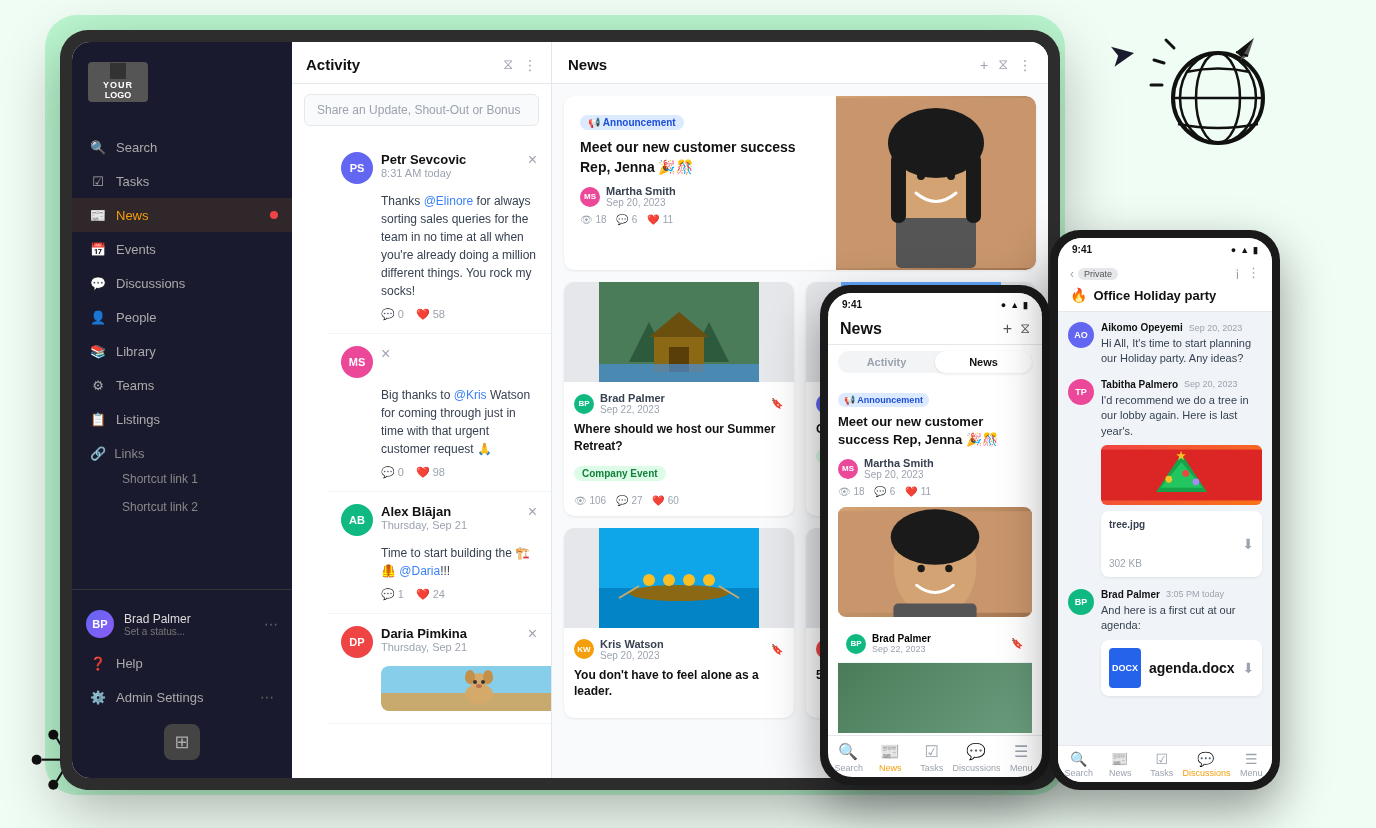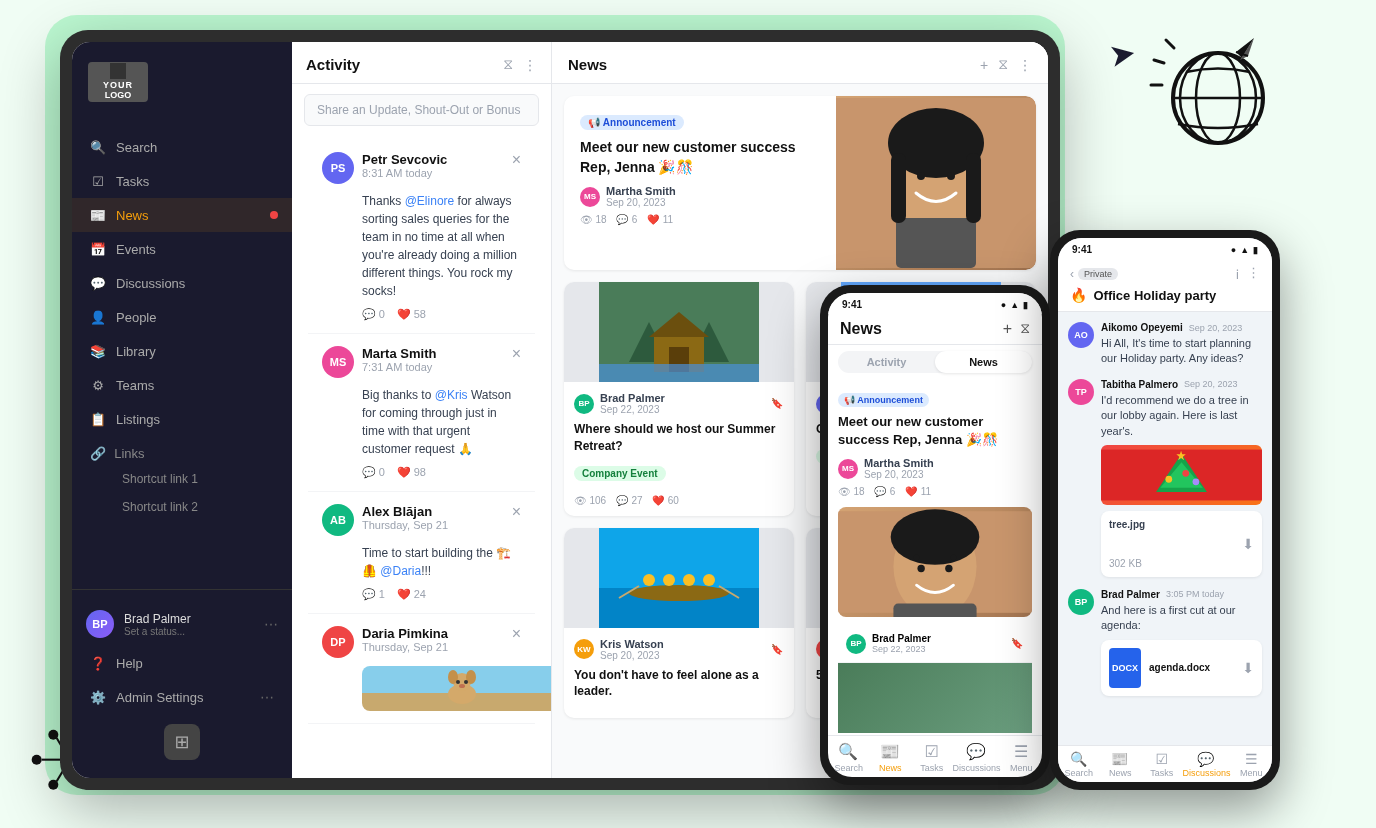--- a/index.html
+++ b/index.html
@@ -195,21 +195,22 @@
       background: #f9fafb;
       border: 1px solid #e5e7eb;
       border-radius: 6px;
       font-size: 12px;
       color: #9ca3af;
     }
 
     .activity-feed {
       flex: 1;
       overflow-y: auto;
-      padding: 4px 16px;
+      padding: 4px 0;
+      margin-left: 35px;
     }
 
     .activity-post {
       padding: 12px 14px;
       border-bottom: 1px solid #f3f4f6;
       position: relative;
     }
 
     .post-header {
       display: flex;
@@ -871,24 +872,20 @@
             </div>
             <div class="post-reactions">
               <span class="reaction">💬 0</span>
               <span class="reaction">❤️ 58</span>
             </div>
           </div>
 
           <div class="activity-post">
             <div class="post-header">
               <div class="post-avatar" style="background:#ec4899;">MS</div>
-              <div class="post-meta">
-                <div class="post-author">Marta Smith</div>
-                <div class="post-time">7:31 AM today</div>
-              </div>
               <span class="post-close">×</span>
             </div>
             <div class="post-body">
               Big thanks to <span class="mention">@Kris</span> Watson for coming through just in time with that urgent customer request 🙏
             </div>
             <div class="post-reactions">
               <span class="reaction">💬 0</span>
               <span class="reaction">❤️ 98</span>
             </div>
           </div>
@@ -1294,21 +1291,21 @@
         <div class="chat-msg-avatar" style="background:#10b981;">BP</div>
         <div class="chat-msg-content">
           <div style="display:flex;align-items:center;gap:6px;">
             <span class="chat-msg-name">Brad Palmer</span>
             <span class="chat-msg-time">3:05 PM today</span>
           </div>
           <div class="chat-msg-text">And here is a first cut at our agenda:</div>
           <div class="chat-file-card">
             <div class="docx-icon">DOCX</div>
             <div style="flex:1;min-width:0;">
-              <div style="font-size:10px;font-weight:600;color:#111;">agenda.docx</div>
+              <div style="font-size:14px;font-weight:600;color:#111;">agenda.docx</div>
             </div>
             <span style="color:#9ca3af;font-size:14px;">⬇</span>
           </div>
         </div>
       </div>
 
     </div>
 
     <div class="chat-bottom-tabs">
       <div class="chat-tab">

